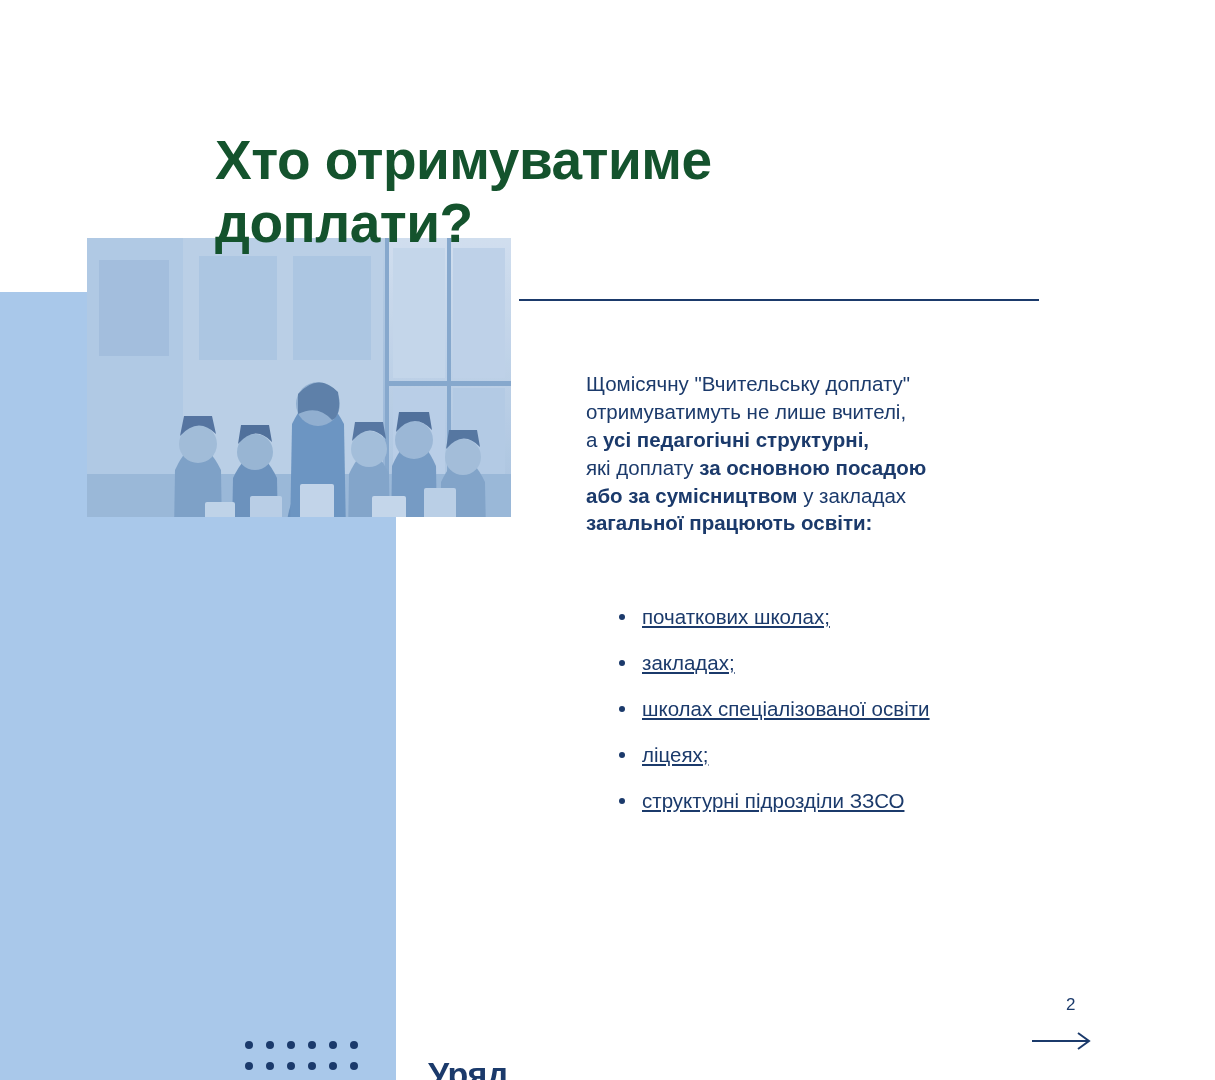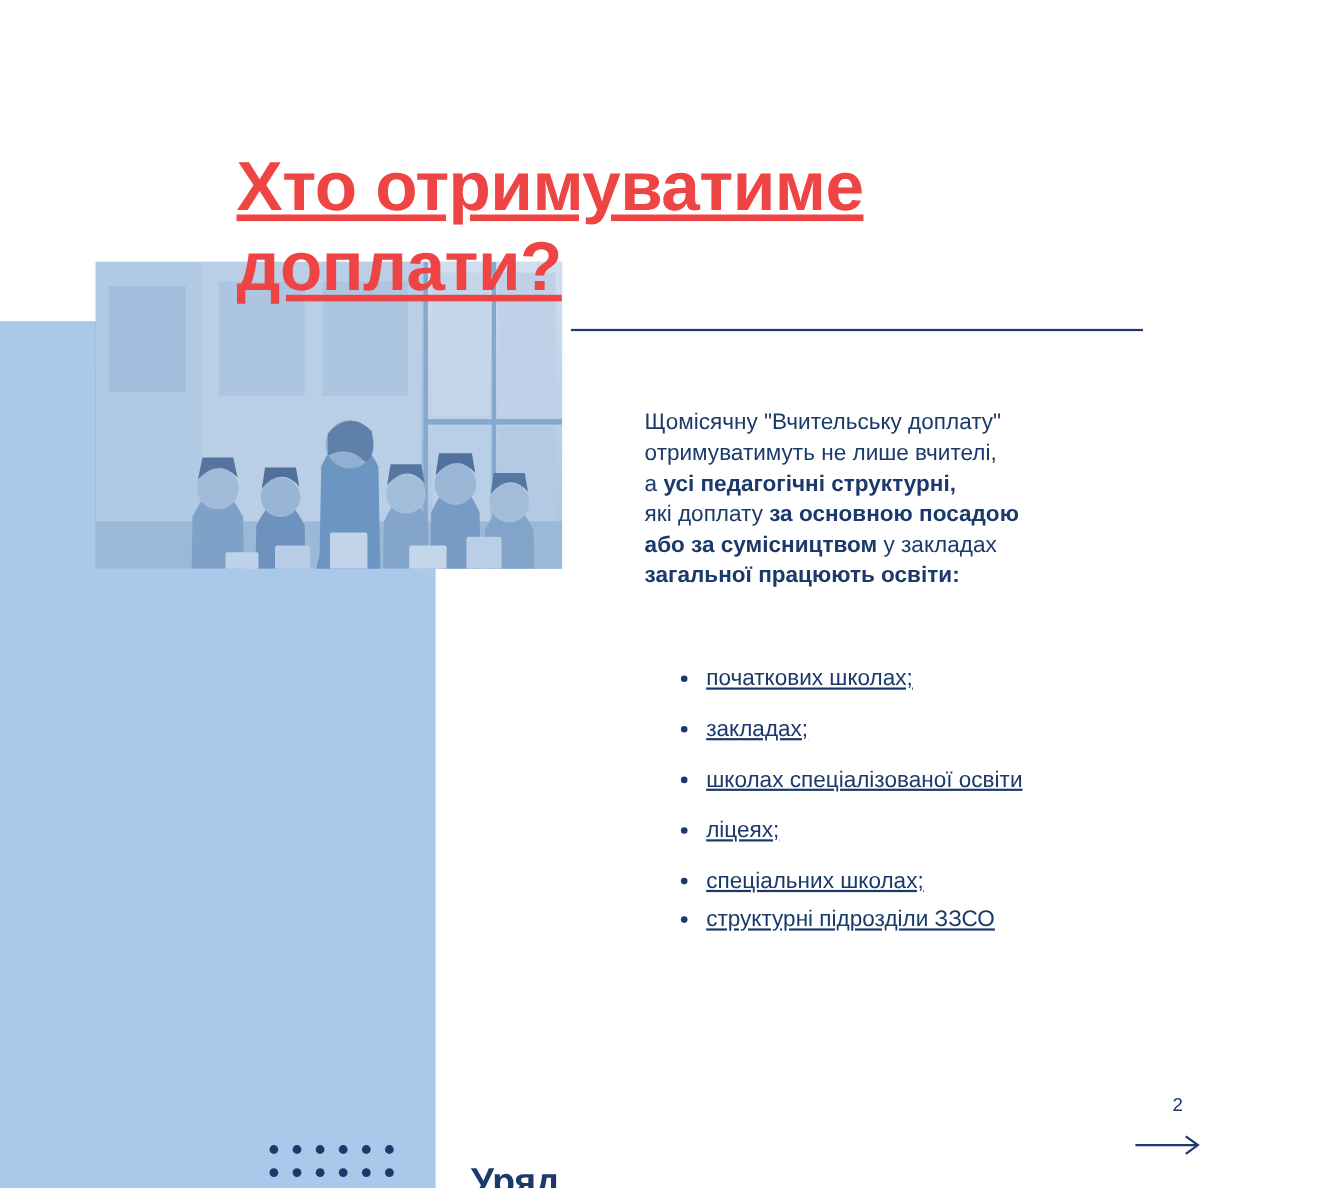--- a/index.html
+++ b/index.html
@@ -26,28 +26,27 @@
     background: #a9c8ea;
     z-index: 0;
   }
 
   
   .title {
     position: absolute;
     left: 215px;
     top: 92px;
     width: 800px;
-    font-size: 63px;
+    font-size: 55px;
     line-height: 1.15;
     font-weight: 700;
     letter-spacing: -0.5px;
-    color: #ef4444;
+    color: #14532d;
     z-index: 3;
     white-space: pre-line;
-    text-decoration: underline;
   }
 
   
   .photo {
     position: absolute;
     left: 87px;
     top: 238px;
     width: 424px;
     height: 279px;
     z-index: 2;
@@ -245,21 +244,20 @@
   <span>які доплату </span><b>за основною посадою</b><br>
   <b>або за сумісництвом</b><span> у закладах</span><br>
   <b>загальної працюють освіти:</b>
 </div>
 
 <ul class="bullets">
   <li>початкових школах;</li>
   <li>закладах;</li>
   <li>школах спеціалізованої освіти</li>
   <li>ліцеях;</li>
-  <li class="tight">спеціальних школах;</li>
   <li>структурні підрозділи ЗЗСО</li>
 </ul>
 
 <div class="dot-grid">
   <span></span>
   <span></span>
   <span></span>
   <span></span>
   <span></span>
   <span></span>

